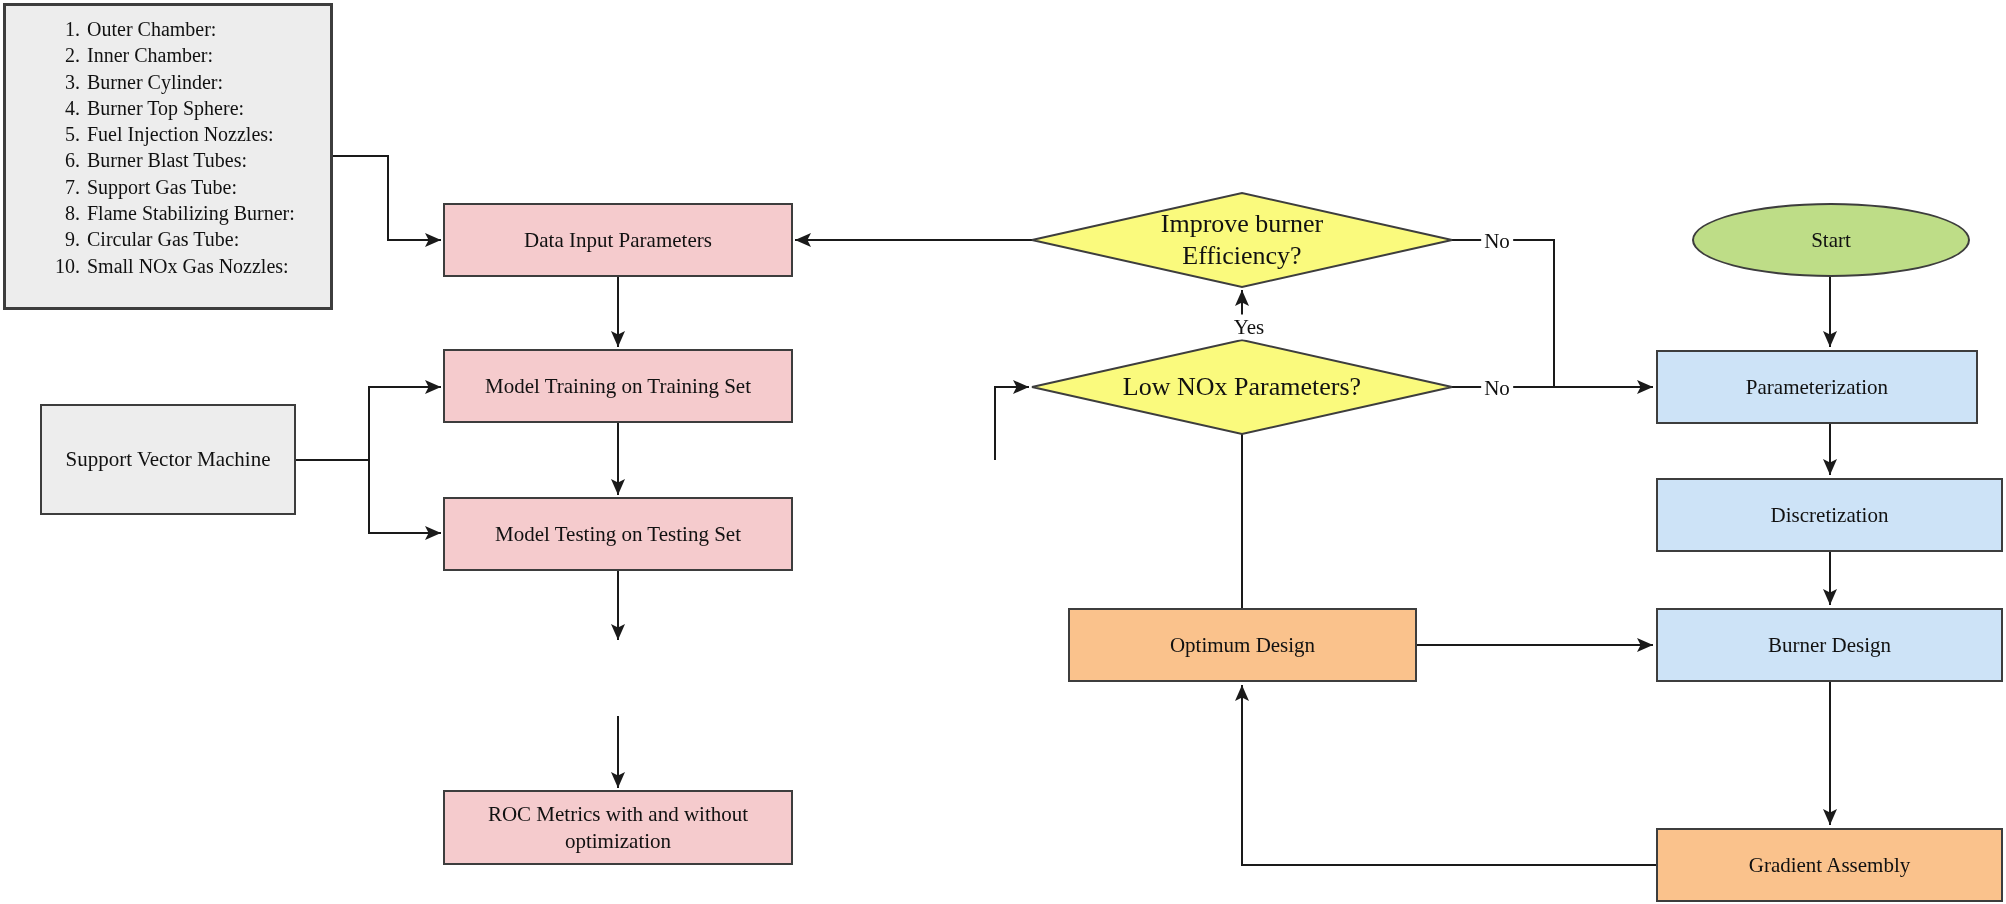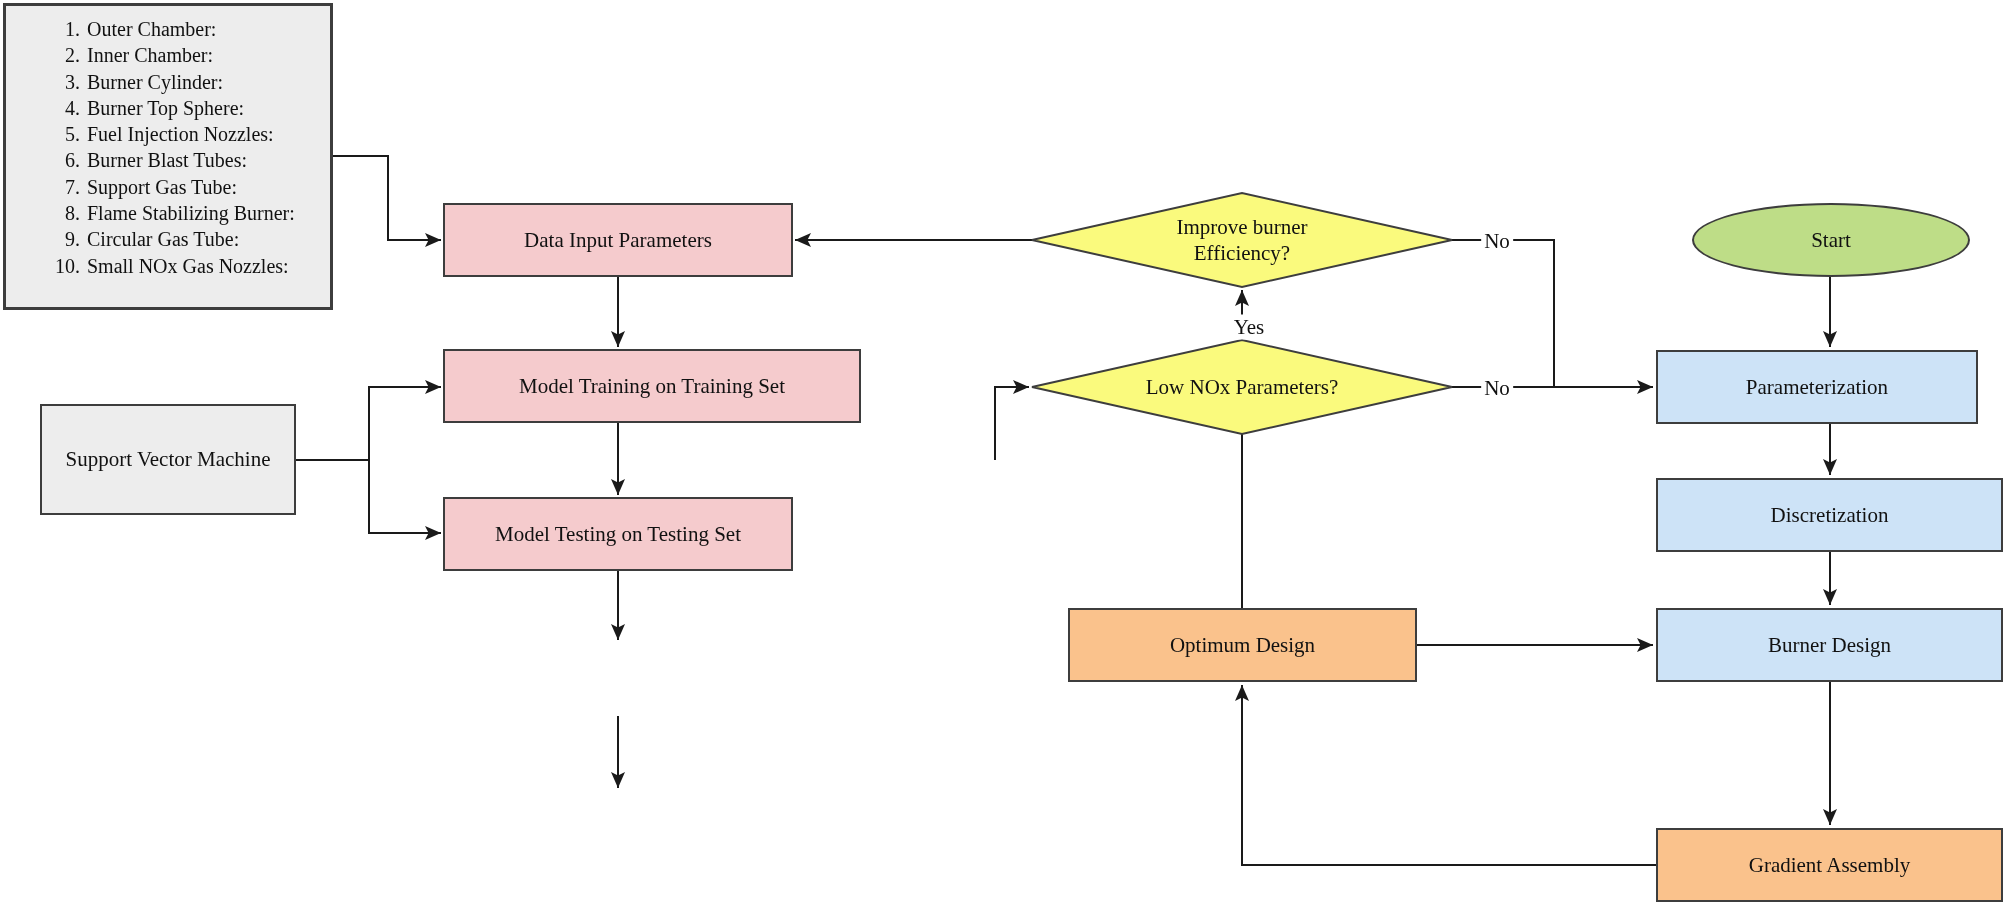--- a/index.html
+++ b/index.html
@@ -16,21 +16,21 @@
     font-size:21px;line-height:1.25;padding:2px 10px;
   }
   .node.gray{background:var(--gray);}
   .node.pink{background:var(--pink);}
   .node.orange{background:var(--orange);}
   .node.blue{background:var(--blue);}
   .node.green{background:var(--green);border-radius:50%;}
   .dlabel{
     position:absolute;z-index:3;display:flex;flex-direction:column;
     align-items:center;justify-content:center;text-align:center;
-    font-size:21px;line-height:1.25;pointer-events:none;
+    font-size:26px;line-height:1.25;pointer-events:none;
   }
   .elabel{
     position:absolute;z-index:3;transform:translate(-50%,-50%);
     background:#ffffff;padding:0 3px;font-size:21px;
   }
   #legend{
     position:absolute;left:3px;top:3px;width:330px;height:307px;z-index:2;
     background:var(--gray);border:3px solid var(--stroke);
     padding:10px 6px 0 26px;font-size:20px;
   }
@@ -117,22 +117,23 @@
       </div>
     <div class="lrow">
         <span class="lnum">10.</span>
         <span class="ltext">Small NOx Gas Nozzles:</span>
       </div>
   </div>
 
   <div class="node gray" style="left:40px;top:404px;width:256px;height:111px;">Support Vector Machine</div>
 
   <div class="node pink" style="left:443px;top:203px;width:350px;height:74px;">Data Input Parameters</div>
-  <div class="node pink" style="left:443px;top:349px;width:418px;height:74px;">Model Training on Training Set</div>
+  <div class="node pink" style="left:443px;top:349px;width:350px;height:74px;">Model Training on Training Set</div>
   <div class="node pink" style="left:443px;top:497px;width:350px;height:74px;">Model Testing on Testing Set</div>
+  <div class="node pink" style="left:443px;top:790px;width:350px;height:75px;padding:2px 26px;">ROC Metrics with and without optimization</div>
 
   <div class="dlabel" style="left:1092px;top:200px;width:300px;height:80px;">
     <span>Improve burner</span>
     <span>Efficiency?</span>
   </div>
   <div class="dlabel" style="left:1092px;top:352px;width:300px;height:70px;">
     <span>Low NOx Parameters?</span>
   </div>
 
   <div class="node orange" style="left:1068px;top:608px;width:349px;height:74px;">Optimum Design</div>

